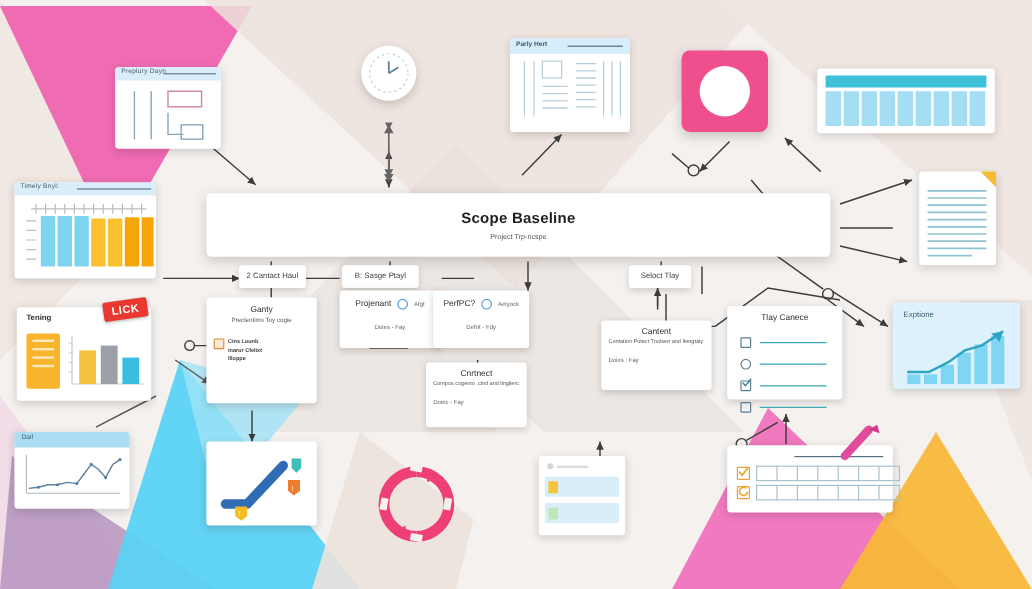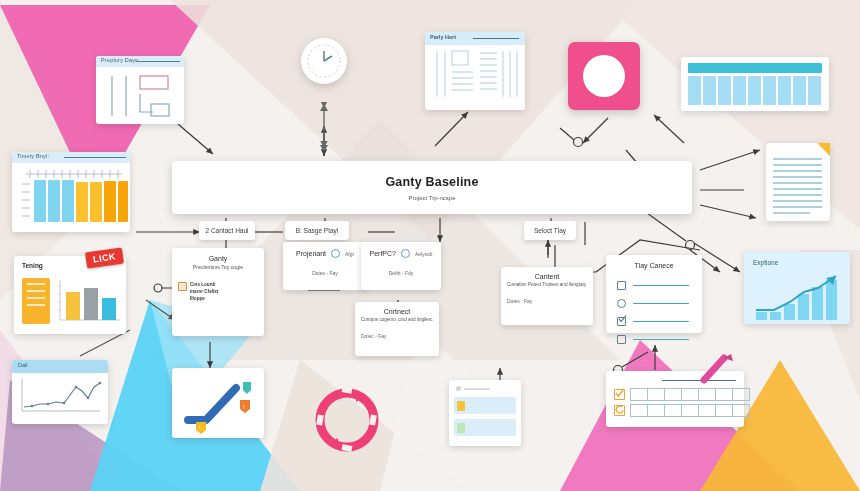--- a/index.html
+++ b/index.html
@@ -142,21 +142,21 @@
       <marker id="ahu" markerWidth="7" markerHeight="7" refX="5" refY="2.6" orient="auto">
           <path d="M0,0 L5.2,2.6 L0,5.2 z" fill="#666"></path>
         </marker>
     </defs>
     <line x1="8" y1="6" x2="8" y2="46" stroke="#666" stroke-width="1.4" marker-start="url(#ahu)" marker-end="url(#ahu)"></line>
     <path d="M8,2 L4,9 L12,9 z" fill="#666"></path>
     <path d="M8,50 L4,43 L12,43 z" fill="#666"></path>
   </svg>
 
   <div class="hero">
-    <div class="hero-title">Ganty Baseline</div>
+    <div class="hero-title">Scope Baseline</div>
     <div class="hero-sub">Project Trp-ncspe</div>
   </div>
 
   <div class="pill" style="left:199px;top:221px;width:56px;height:19px;">2 Cantact Haul</div>
   <div class="pill" style="left:285px;top:221px;width:64px;height:19px;">B: Sasge Ptayl</div>
   <div class="pill" style="left:524px;top:221px;width:52px;height:19px;">Seloct Tlay</div>
 
   <div class="node" style="left:172px;top:248px;width:92px;height:88px;padding:7px 6px;box-sizing:border-box;">
     <div class="node-title">Ganty</div>
     <div class="node-sub" style="margin-top:2px;">Preclentims Toy cogie</div>

